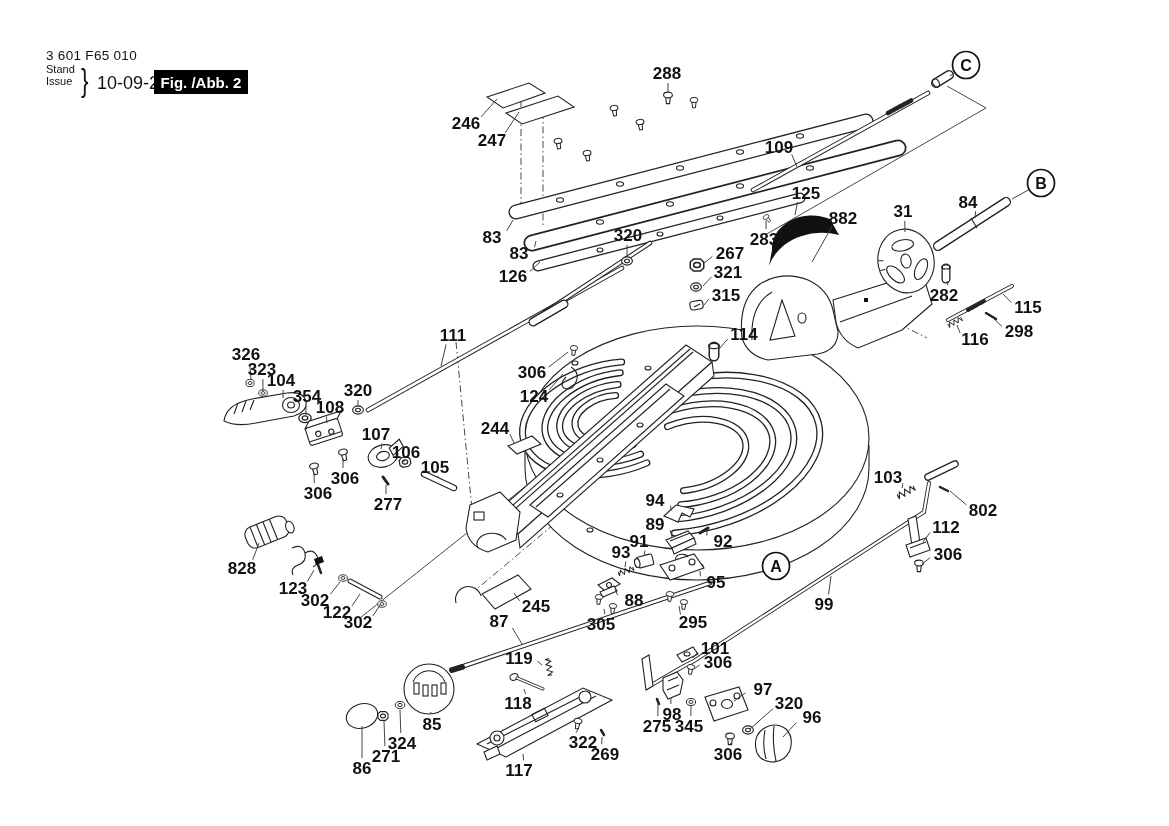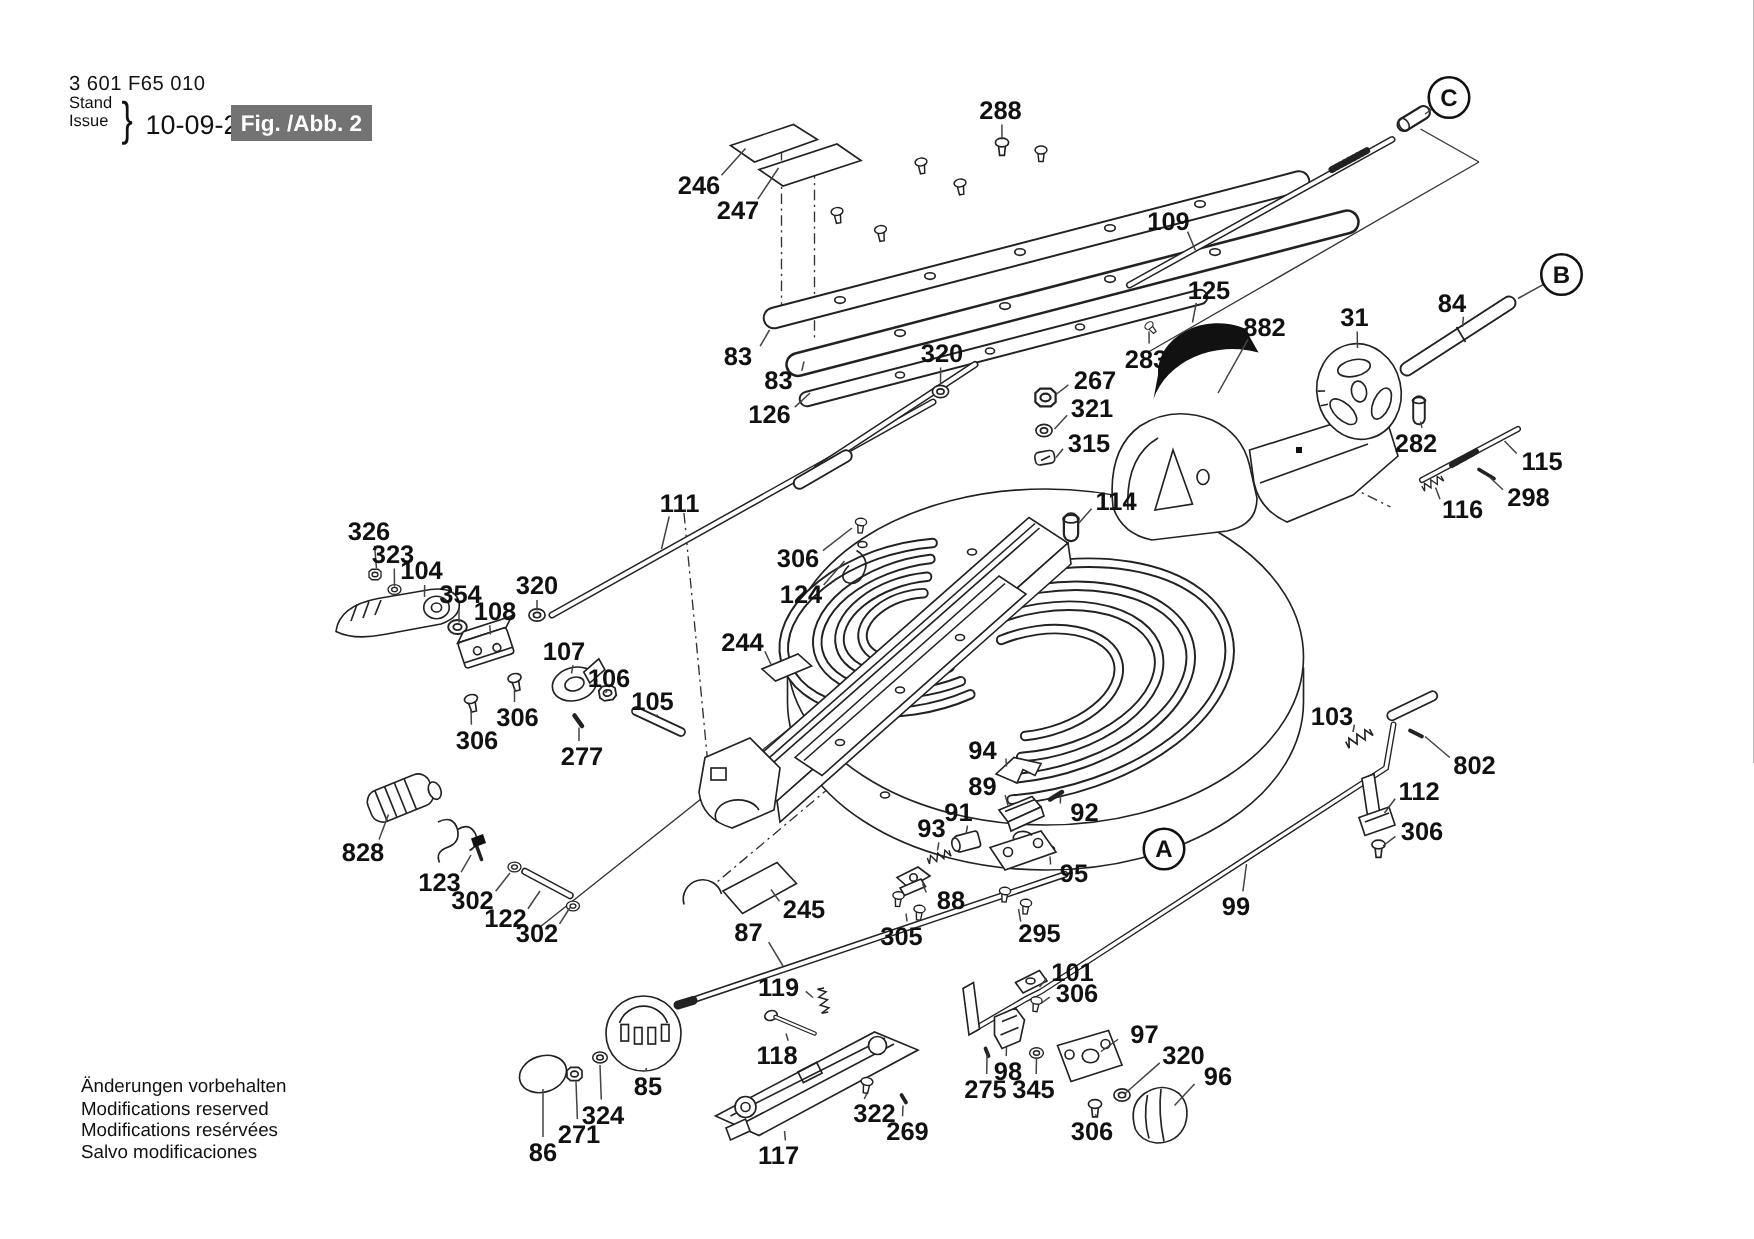--- a/index.html
+++ b/index.html
@@ -3,21 +3,21 @@
 <meta charset="utf-8">
 <style>
   html,body{margin:0;padding:0;background:#888;}
   .page{position:relative;width:1169px;height:826px;background:#fff;overflow:hidden;
         font-family:"Liberation Sans",sans-serif;color:#111;}
   .abs{position:absolute;}
   .pn{left:46px;top:48px;font-size:13.5px;letter-spacing:.3px;text-align:center;}
   .standissue{left:46px;top:64px;font-size:11px;line-height:11.5px;}
   .brace{left:81px;top:63px;font-size:30px;font-weight:400;transform:scale(.75,1.05);transform-origin:left top;}
   .date{left:97px;top:73px;font-size:18px;}
-  .figbox{left:154px;top:70px;width:94px;height:24px;background:#737373;color:#fff;
+  .figbox{left:154px;top:70px;width:94px;height:24px;background:#000000;color:#fff;
           font-size:15px;font-weight:bold;display:flex;align-items:center;justify-content:center;}
   .footer{left:54px;top:717px;font-size:12.5px;line-height:14.6px;}
   svg{position:absolute;left:0;top:0;}
   .callout{font:bold 17px "Liberation Sans",sans-serif;fill:#111;text-anchor:middle;}
   .leader{stroke:#444;stroke-width:1;}
   .vl-circ{fill:#fff;stroke:#111;stroke-width:1.7;}
   .vl-txt{font:bold 16px "Liberation Sans",sans-serif;fill:#111;text-anchor:middle;}
   .o{stroke:#222;stroke-width:1.1;fill:#fff;}
   .l{stroke:#222;stroke-width:1.1;fill:none;}
   .thin{stroke:#333;stroke-width:.9;fill:none;}
@@ -33,26 +33,20 @@
 
   <div class="abs pn">3 601 F65 010</div>
   <div class="abs standissue">
     <div>Stand</div>
     <div>Issue</div>
   </div>
   <div class="abs brace">}</div>
   <div class="abs date">10-09-28</div>
   <div class="abs figbox">Fig. /Abb. 2</div>
 
-  <div class="abs footer">
-    <div>Änderungen vorbehalten</div>
-    <div>Modifications reserved</div>
-    <div>Modifications resérvées</div>
-    <div>Salvo modificaciones</div>
-  </div>
 
   <svg id="diagram" width="1169" height="826" viewBox="0 0 1169 826">
     <defs>
       <g id="sym-screw">
         <path class="o" d="M -2.3 2 L -1.6 8.6 L 1.6 8.6 L 2.3 2 Z"></path>
         <ellipse class="o" cx="0" cy="0" rx="4.4" ry="2.9"></ellipse>
       </g>
       <g id="sym-washer">
         <ellipse class="o" rx="5.4" ry="4.1"></ellipse>
         <ellipse class="o" rx="2.4" ry="1.8"></ellipse>

